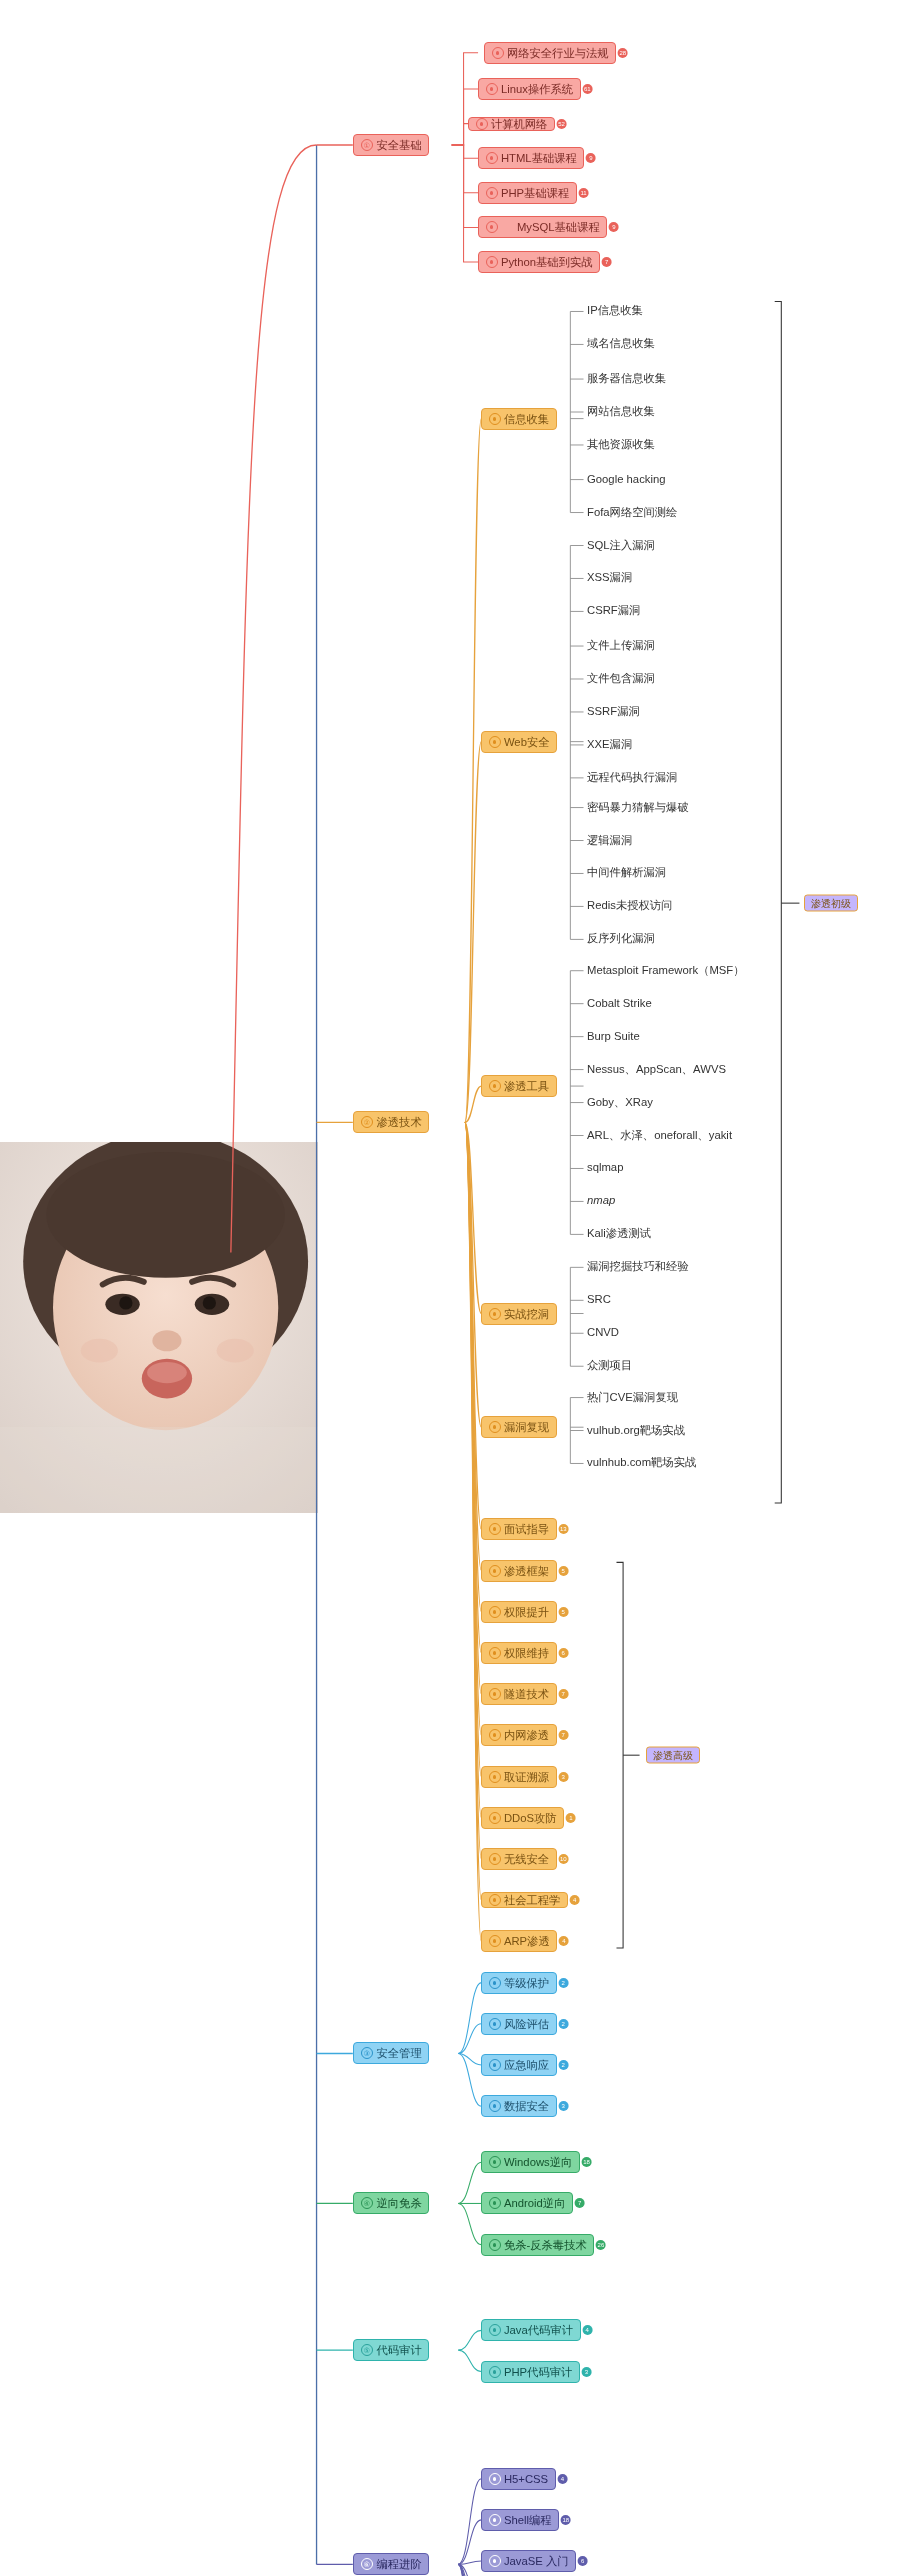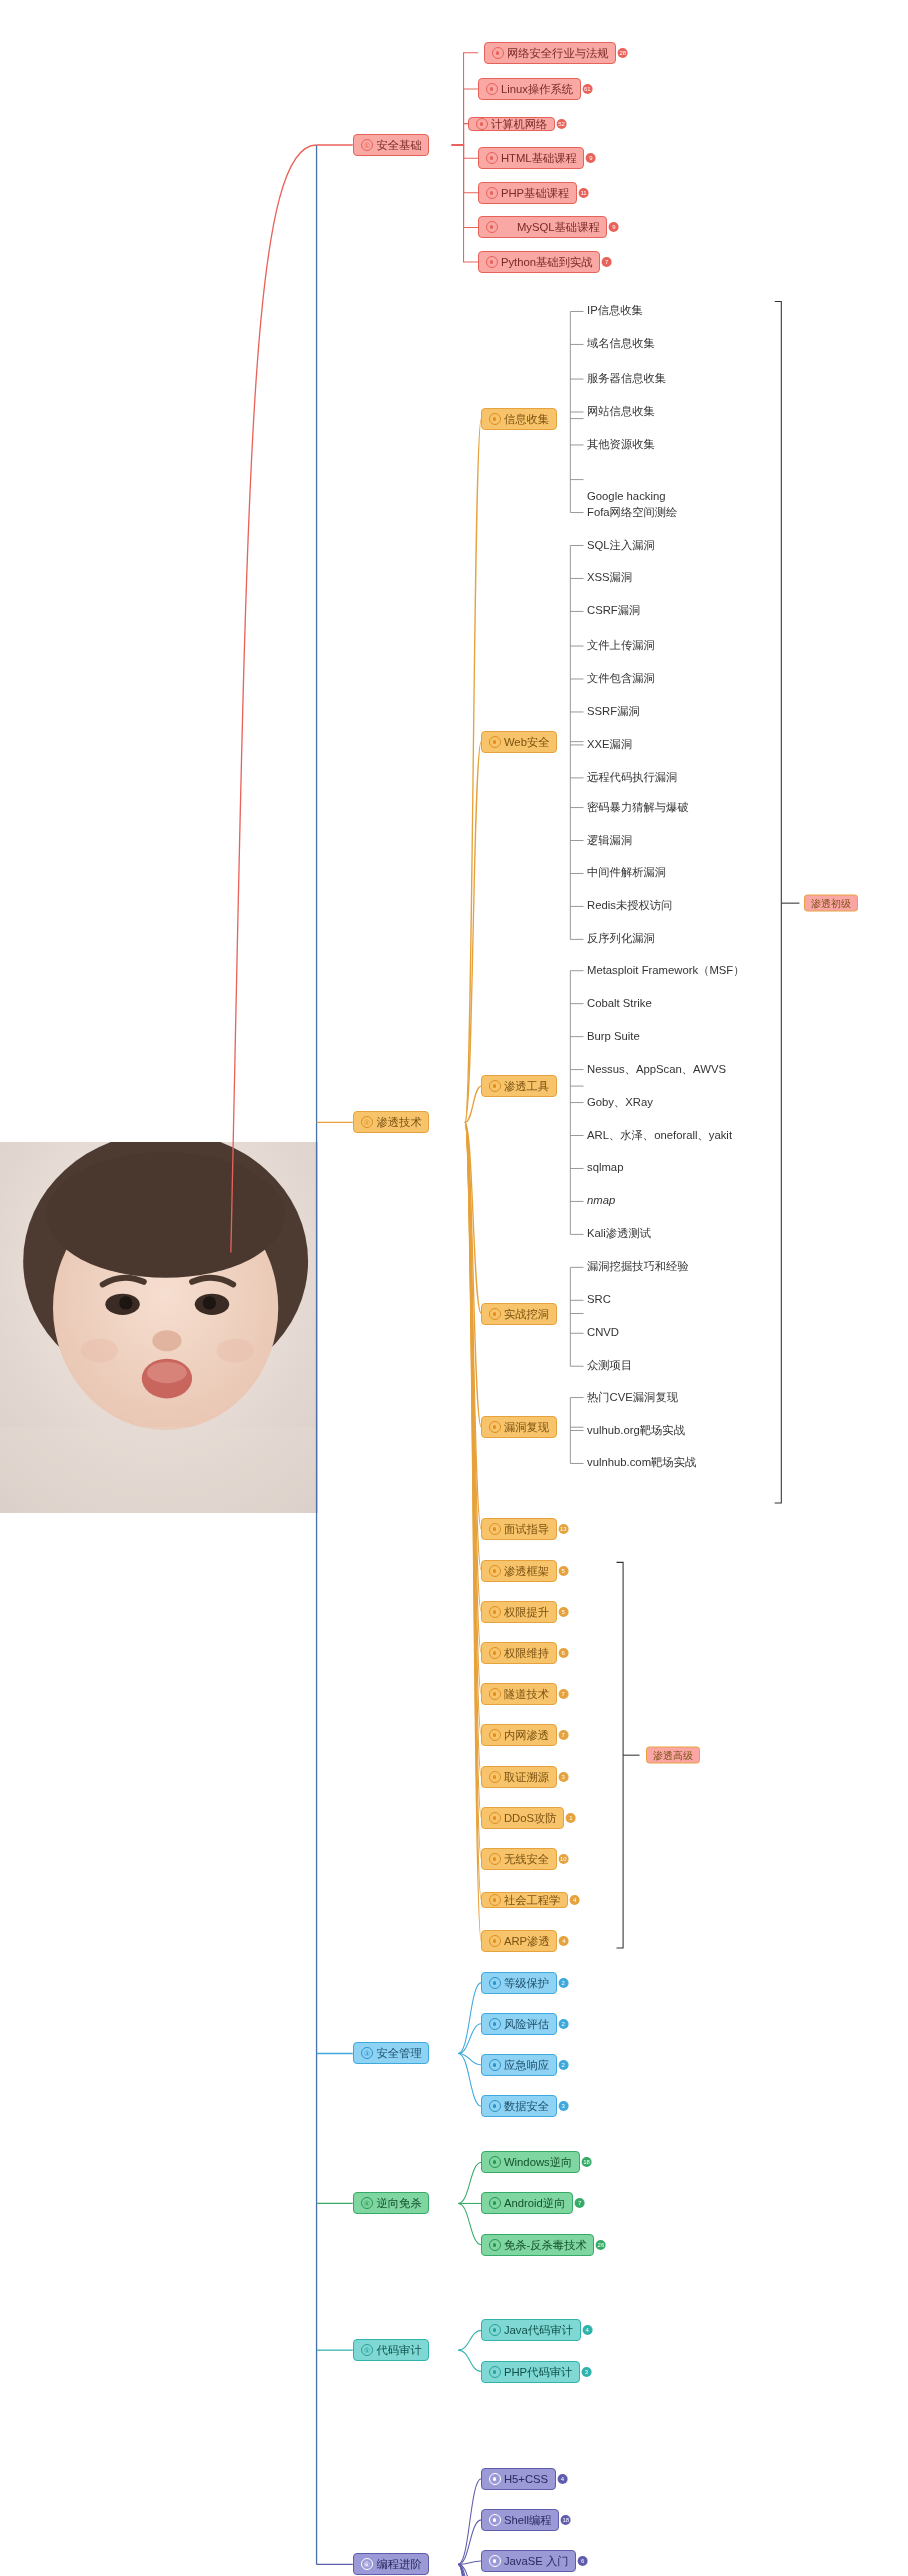--- a/index.html
+++ b/index.html
@@ -37,21 +37,21 @@
   .cyan{background:#7fd8d3;border-color:#2fb3ac;color:#10504c;}
   .cyan .num,.cyan .dot{border-color:#2aa19b;color:#2aa19b;}
   .cyanb{background:#2fb3ac;}
 
   .purple{background:#9b9ad6;border-color:#5f5dab;color:#2a2960;}
   .purple .num,.purple .dot{border-color:#fff;color:#fff;background:transparent;}
   .purple .num{color:#fff;}
   .purpleb{background:#5f5dab;}
 
   .tag{border-radius:3.3px;border:0.7px solid;height:17px;font-size:10px;padding:0 6px;}
-  .tag.orange{background:#fca5a5;border-color:#e6a23c;color:#7a5212;justify-content:center;}
+  .tag.orange{background:#c4b5fd;border-color:#e6a23c;color:#7a5212;justify-content:center;}
 
   .photo{position:absolute;left:0;top:1142px;width:318px;height:371px;overflow:hidden;}
   .photo .ptext{position:absolute;left:12px;bottom:83px;font-size:45px;color:#f0f0f0;letter-spacing:41px;font-family:"Liberation Serif","DejaVu Serif",serif;}
 </style>
 </head>
 <body>
 
 <div id="canvas">
 
   <div class="photo">
@@ -232,21 +232,21 @@
       </div>
       <div class="node pill orange" style="left: 481px; top: 419px; height: 22px; transform: translateY(-50%); position: absolute;">
         <span class="dot"></span>
         <span>信息收集</span>
       </div>
       <div class="leafline" style="left: 587px; top: 311px; transform: translateY(-50%); font-size: 11.3px;">IP信息收集</div>
       <div class="leafline" style="left: 587px; top: 344px; transform: translateY(-50%); font-size: 11.3px;">域名信息收集</div>
       <div class="leafline" style="left: 587px; top: 379px; transform: translateY(-50%); font-size: 11.3px;">服务器信息收集</div>
       <div class="leafline" style="left: 587px; top: 412px; transform: translateY(-50%); font-size: 11.3px;">网站信息收集</div>
       <div class="leafline" style="left: 587px; top: 445px; transform: translateY(-50%); font-size: 11.3px;">其他资源收集</div>
-      <div class="leafline" style="left: 587px; top: 480px; transform: translateY(-50%); font-size: 11.3px; margin-top: 17px;">Google hacking</div>
+      <div class="leafline" style="left: 587px; top: 480px; transform: translateY(-50%); font-size: 11.3px;">Google hacking</div>
       <div class="leafline" style="left: 587px; top: 513px; transform: translateY(-50%); font-size: 11.3px;">Fofa网络空间测绘</div>
       <div class="node pill orange" style="left: 481px; top: 742px; height: 22px; transform: translateY(-50%); position: absolute;">
         <span class="dot"></span>
         <span>Web安全</span>
       </div>
       <div class="leafline" style="left: 587px; top: 546px; transform: translateY(-50%); font-size: 11.3px;">SQL注入漏洞</div>
       <div class="leafline" style="left: 587px; top: 578px; transform: translateY(-50%); font-size: 11.3px;">XSS漏洞</div>
       <div class="leafline" style="left: 587px; top: 611px; transform: translateY(-50%); font-size: 11.3px;">CSRF漏洞</div>
       <div class="leafline" style="left: 587px; top: 646px; transform: translateY(-50%); font-size: 11.3px;">文件上传漏洞</div>
       <div class="leafline" style="left: 587px; top: 679px; transform: translateY(-50%); font-size: 11.3px;">文件包含漏洞</div>

